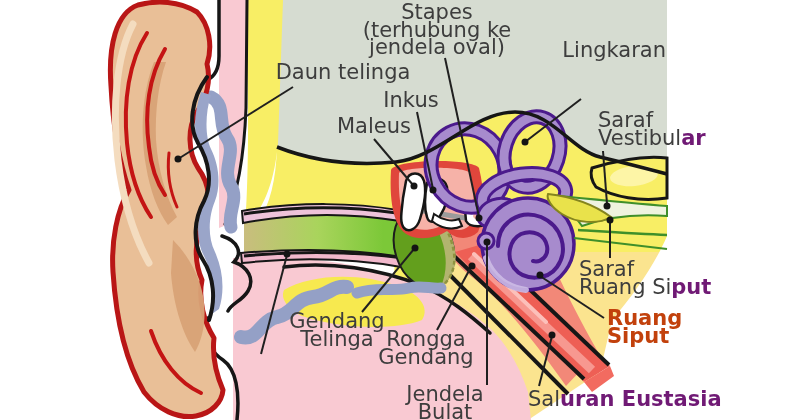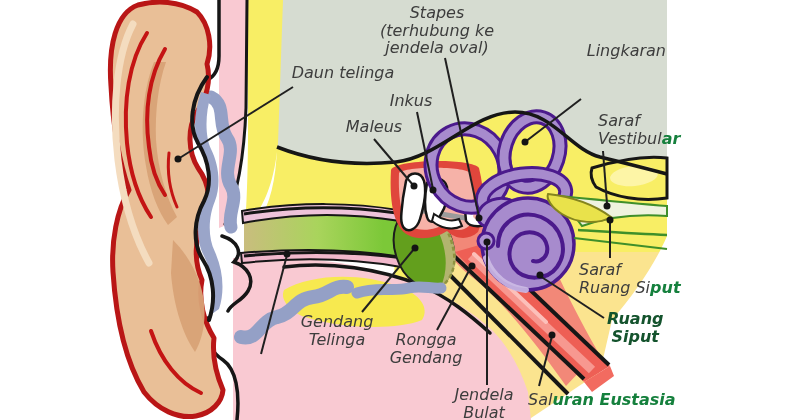--- a/index.html
+++ b/index.html
@@ -2,27 +2,27 @@
 <html><head>
 <meta charset="utf-8">
 <style>
   html,body{margin:0;padding:0;background:#fff;}
   #stage{
     position:relative;width:800px;height:420px;overflow:hidden;background:#fff;
     font-family:"DejaVu Sans","Liberation Sans",sans-serif;
   }
   #art{position:absolute;left:0;top:0;}
   .lbl{
-    position:absolute;font-size:16px;line-height:17.5px;color:#3d3d3d;
-    white-space:nowrap;letter-spacing:0px;font-style:italic;
+    position:absolute;font-size:21px;line-height:17.5px;color:#3d3d3d;
+    white-space:nowrap;letter-spacing:0px;
   }
   .lbl.center{text-align:center;transform:translateX(-50%);}
   .lbl.right{text-align:right;}
-  .lbl b,.lbl .bold{color:#15803d;font-weight:bold;}
-  .lbl.allbold{color:#14532d;font-weight:bold;text-align:center;}
+  .lbl b,.lbl .bold{color:#701a75;font-weight:bold;}
+  .lbl.allbold{color:#c2410c;font-weight:bold;}
 </style>
 </head>
 <body>
 
 <div id="stage">
 
 <svg id="art" width="800" height="420" viewBox="0 0 800 420">
   <defs>
     <linearGradient id="canalGrad" x1="0" y1="0" x2="1" y2="0">
       <stop offset="0" stop-color="#c9bd7e"></stop>
@@ -216,21 +216,21 @@
   <div>Gendang</div>
   <div>Telinga</div>
 </div>
 
 <div class="lbl center" style="left:426px;top:331px;">
   <div>Rongga</div>
   <div>Gendang</div>
 </div>
 
 
-<div class="lbl center" style="left:484px;top:386px;">
+<div class="lbl center" style="left:445px;top:386px;">
   <div>Jendela</div>
   <div>Bulat</div>
 </div>
 
 <div class="lbl" style="left:510px;top:391px;margin-left:18px;">
   <span>Sal</span><span class="bold">uran Eustasia</span>
 </div>
 
 </div>
 

